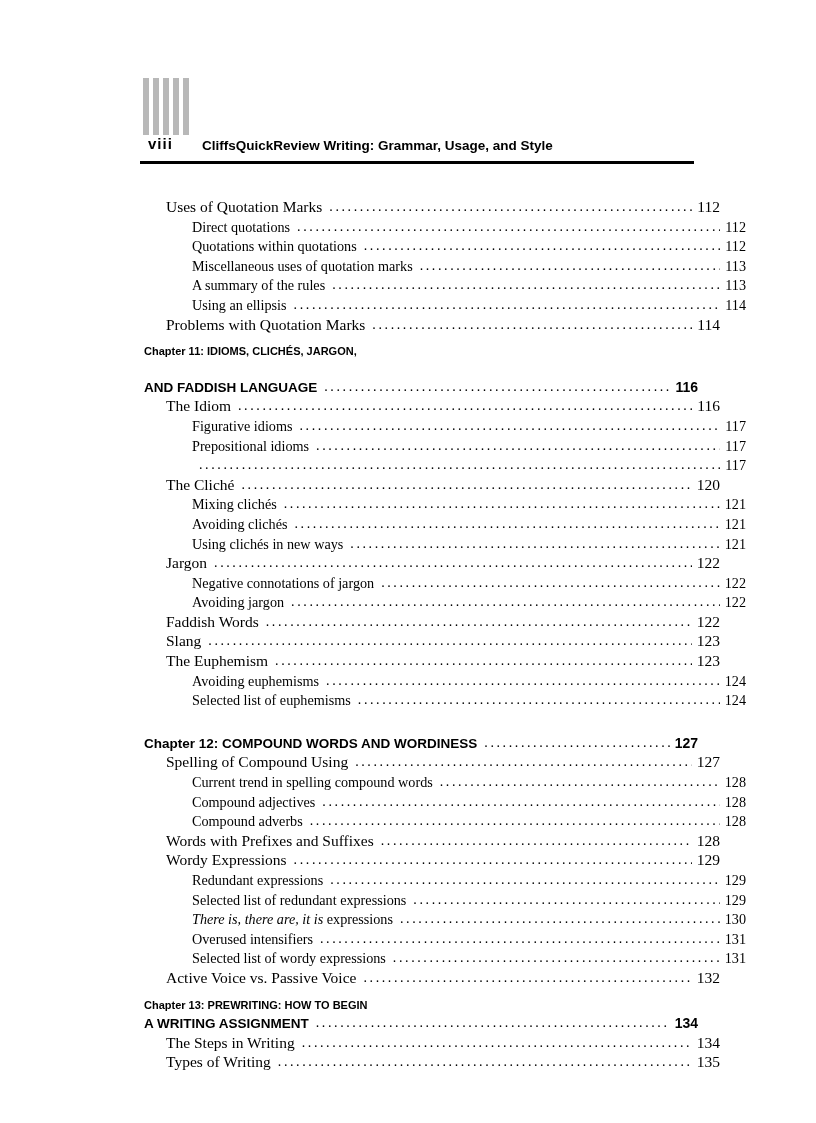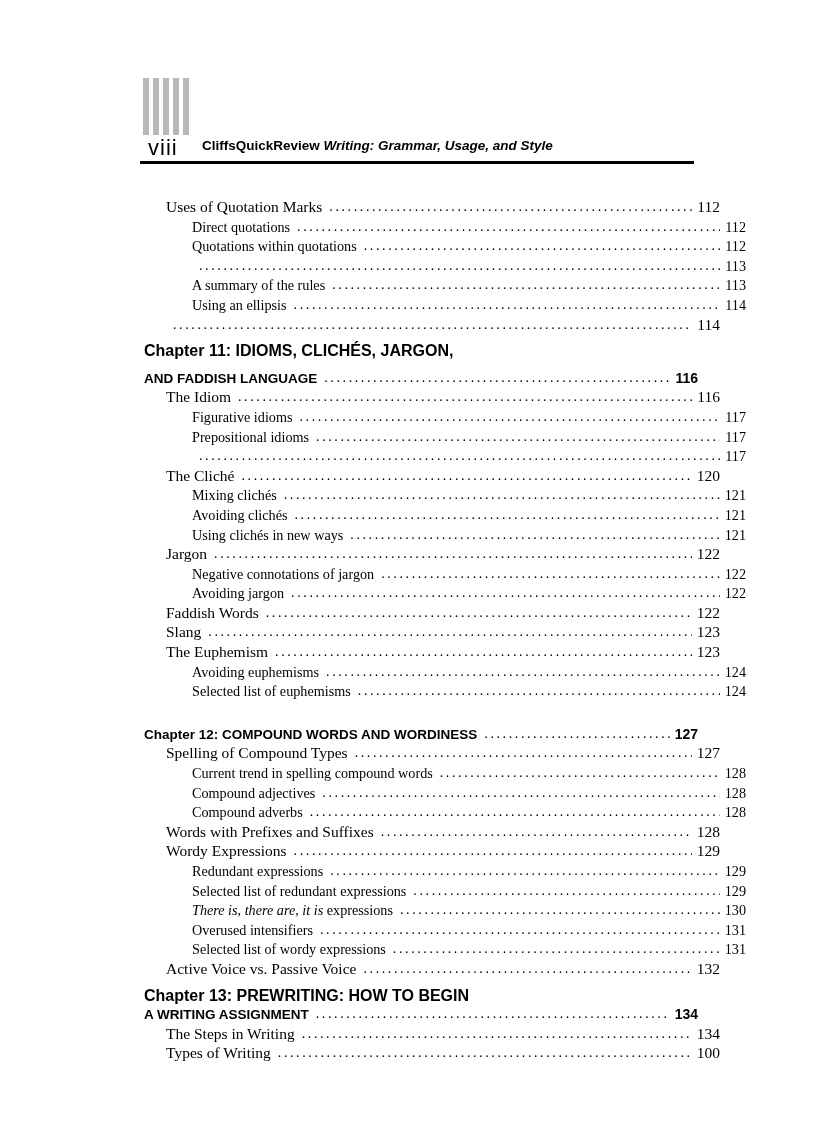--- a/index.html
+++ b/index.html
@@ -41,36 +41,35 @@
     left: 0;
     top: 57px;
     width: 554px;
     height: 28px;
   }
   .folio {
     position: absolute;
     left: 8px;
     top: 0px;
     font-family: "Liberation Sans", sans-serif;
-    font-weight: normal;
-    font-size: 22px;
+    font-weight: bold;
+    font-size: 15px;
     letter-spacing: 1px;
     color: #000;
   }
   .running-head {
     position: absolute;
     left: 62px;
     top: 3px;
     font-family: "Liberation Sans", sans-serif;
     font-weight: bold;
     font-size: 13.5px;
     white-space: nowrap;
   }
   .running-head .ital {
-    font-style: italic;
   }
   .header-rule {
     position: absolute;
     left: 0px;
     top: 83px;
     width: 554px;
     height: 3px;
     background: #000;
   }
 
@@ -129,21 +128,21 @@
     letter-spacing: 2.6px;
   }
   .chapter .page-no {
     font-family: "Liberation Sans", sans-serif;
     font-weight: bold;
     font-size: 14px;
   }
   .chapter-line1 {
     font-family: "Liberation Sans", sans-serif;
     font-weight: bold;
-    font-size: 16px;
+    font-size: 11px;
     margin-top: 7px;
     line-height: 18.6px;
   }
   .italic-phrase { font-style: italic; }
 </style>
 </head>
 <body>
 
 <div class="page">
 
@@ -168,39 +167,41 @@
         <span class="title">Direct quotations</span>
         <span class="leader">........................................................................................................................................................................................................</span>
         <span class="page-no">112</span>
       </div>
       <div class="entry lvl2">
         <span class="title">Quotations within quotations</span>
         <span class="leader">........................................................................................................................................................................................................</span>
         <span class="page-no">112</span>
       </div>
       <div class="entry lvl2">
+        <span class="title">Miscellaneous uses of quotation marks</span>
         <span class="leader">........................................................................................................................................................................................................</span>
         <span class="page-no">113</span>
       </div>
       <div class="entry lvl2">
         <span class="title">A summary of the rules</span>
         <span class="leader">........................................................................................................................................................................................................</span>
         <span class="page-no">113</span>
       </div>
       <div class="entry lvl2">
         <span class="title">Using an ellipsis</span>
         <span class="leader">........................................................................................................................................................................................................</span>
         <span class="page-no">114</span>
       </div>
       <div class="entry lvl1">
+        <span class="title">Problems with Quotation Marks</span>
         <span class="leader">........................................................................................................................................................................................................</span>
         <span class="page-no">114</span>
       </div>
       <div class="chapter-line1">Chapter 11: IDIOMS, CLICHÉS, JARGON,</div>
-      <div class="entry chapter" style="margin-top: 8px;">
+      <div class="entry chapter" style="margin-top: 17px;">
         <span class="title">AND FADDISH LANGUAGE</span>
         <span class="leader">........................................................................................................................................................................................................</span>
         <span class="page-no">116</span>
       </div>
       <div class="entry lvl1">
         <span class="title">The Idiom</span>
         <span class="leader">........................................................................................................................................................................................................</span>
         <span class="page-no">116</span>
       </div>
       <div class="entry lvl2">
@@ -276,21 +277,21 @@
         <span class="title">Selected list of euphemisms</span>
         <span class="leader">........................................................................................................................................................................................................</span>
         <span class="page-no">124</span>
       </div>
       <div class="entry chapter">
         <span class="title">Chapter 12: COMPOUND WORDS AND WORDINESS</span>
         <span class="leader">........................................................................................................................................................................................................</span>
         <span class="page-no">127</span>
       </div>
       <div class="entry lvl1">
-        <span class="title">Spelling of Compound Types</span>
+        <span class="title">Spelling of Compound Using</span>
         <span class="leader">........................................................................................................................................................................................................</span>
         <span class="page-no">127</span>
       </div>
       <div class="entry lvl2">
         <span class="title">Current trend in spelling compound words</span>
         <span class="leader">........................................................................................................................................................................................................</span>
         <span class="page-no">128</span>
       </div>
       <div class="entry lvl2">
         <span class="title">Compound adjectives</span>
@@ -349,17 +350,17 @@
         <span class="page-no">134</span>
       </div>
       <div class="entry lvl1">
         <span class="title">The Steps in Writing</span>
         <span class="leader">........................................................................................................................................................................................................</span>
         <span class="page-no">134</span>
       </div>
       <div class="entry lvl1">
         <span class="title">Types of Writing</span>
         <span class="leader">........................................................................................................................................................................................................</span>
-        <span class="page-no">100</span>
+        <span class="page-no">135</span>
       </div>
     </div>
 
 </div>
 
 </body></html>

